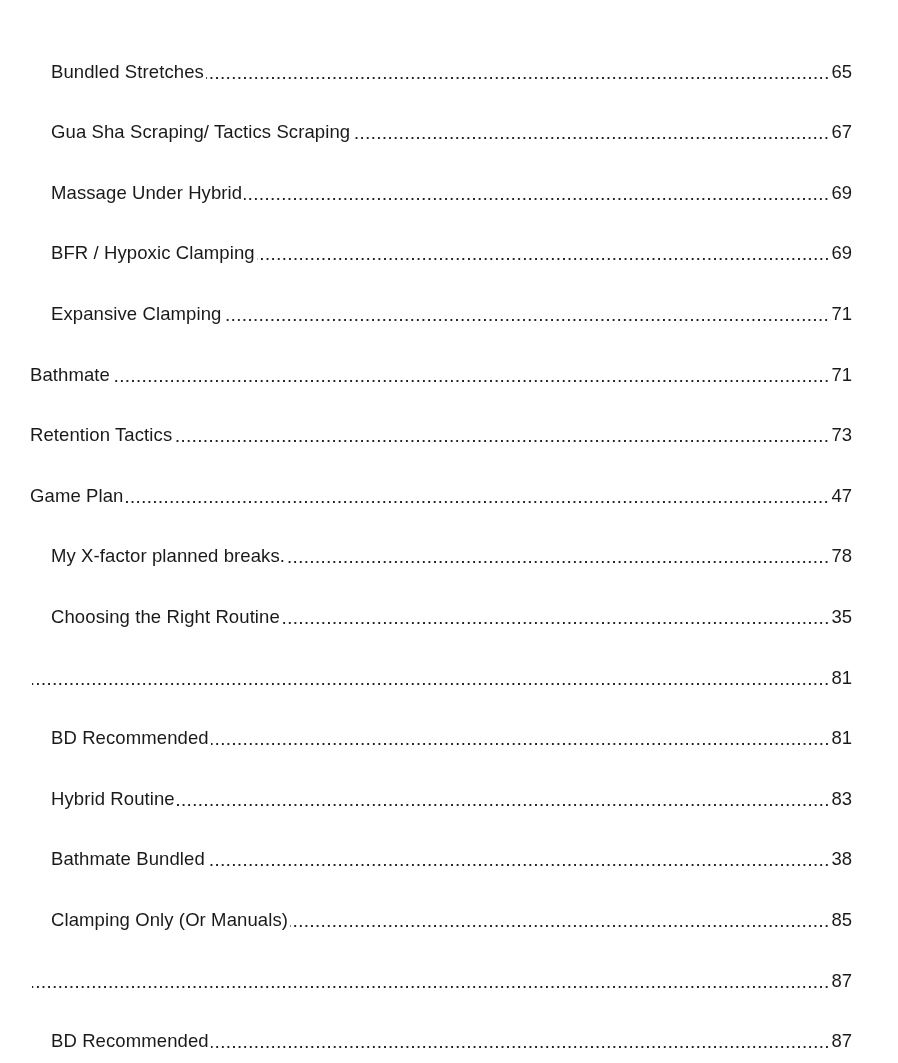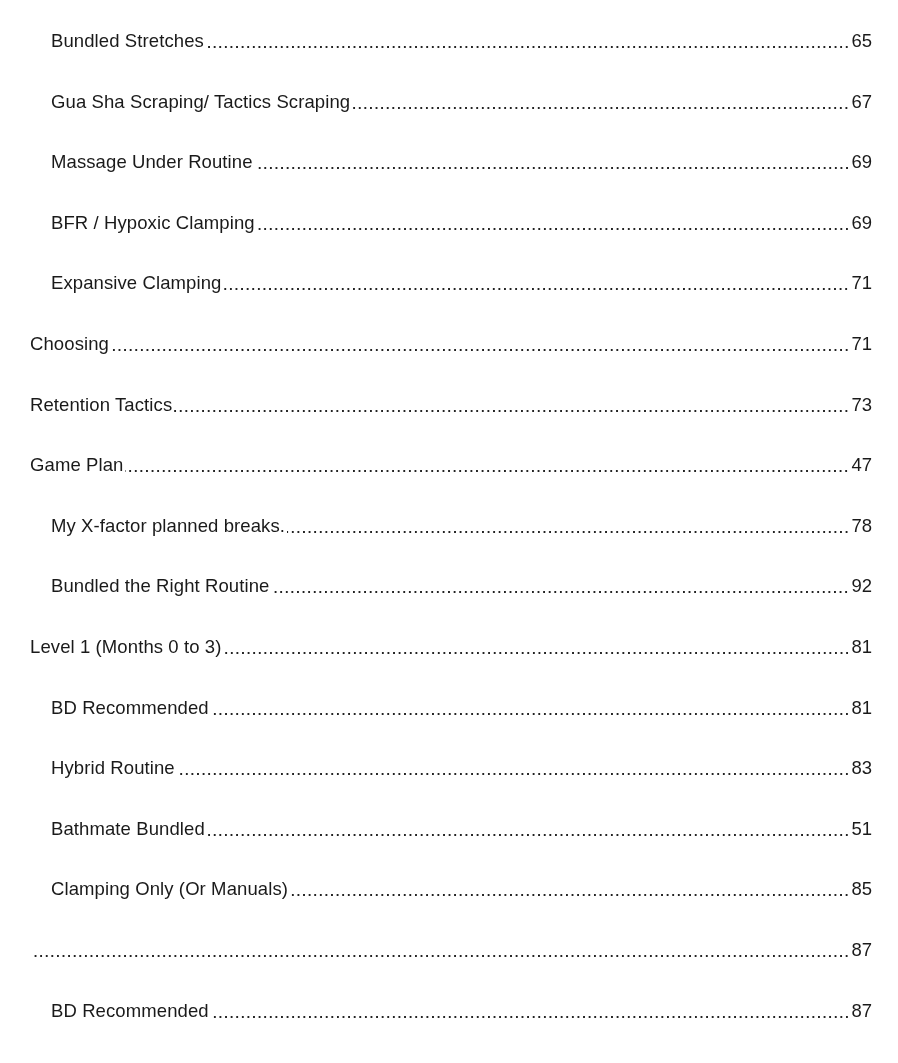--- a/index.html
+++ b/index.html
@@ -17,24 +17,24 @@
     }
     .toc {
       position: absolute;
       left: 0;
       top: 26px;
       width: 898px;
     }
     .toc-entry {
       position: relative;
       display: flex;
-      align-items: flex-start;
+      align-items: flex-end;
       height: 60.6px;
       box-sizing: border-box;
-      padding-right: 26px;
+      padding-right: 46px;
       font-size: 18.5px;
       line-height: 30px;
       cursor: pointer;
     }
     .toc-entry.level-1 { padding-left: 30px; }
     .toc-entry.level-2 { padding-left: 51px; }
     .toc-title {
       white-space: nowrap;
       flex: 0 0 auto;
       letter-spacing: 0.1px;
@@ -73,78 +73,77 @@
     <span class="toc-title">Bundled Stretches</span>
     <span class="toc-leader"></span>
     <span class="toc-page">65</span>
   </div>
   <div class="toc-entry level-2">
     <span class="toc-title">Gua Sha Scraping/ Tactics Scraping</span>
     <span class="toc-leader"></span>
     <span class="toc-page">67</span>
   </div>
   <div class="toc-entry level-2">
-    <span class="toc-title">Massage Under Routine</span>
+    <span class="toc-title">Massage Under Hybrid</span>
     <span class="toc-leader"></span>
     <span class="toc-page">69</span>
   </div>
   <div class="toc-entry level-2">
     <span class="toc-title">BFR / Hypoxic Clamping</span>
     <span class="toc-leader"></span>
     <span class="toc-page">69</span>
   </div>
   <div class="toc-entry level-2">
     <span class="toc-title">Expansive Clamping</span>
     <span class="toc-leader"></span>
     <span class="toc-page">71</span>
   </div>
   <div class="toc-entry level-1">
-    <span class="toc-title">Choosing</span>
+    <span class="toc-title">Bathmate</span>
     <span class="toc-leader"></span>
     <span class="toc-page">71</span>
   </div>
   <div class="toc-entry level-1">
     <span class="toc-title">Retention Tactics</span>
     <span class="toc-leader"></span>
     <span class="toc-page">73</span>
   </div>
   <div class="toc-entry level-1">
     <span class="toc-title">Game Plan</span>
     <span class="toc-leader"></span>
     <span class="toc-page">47</span>
   </div>
   <div class="toc-entry level-2">
     <span class="toc-title">My X-factor planned breaks.</span>
     <span class="toc-leader"></span>
     <span class="toc-page">78</span>
   </div>
   <div class="toc-entry level-2">
-    <span class="toc-title">Bundled the Right Routine</span>
+    <span class="toc-title">Choosing the Right Routine</span>
     <span class="toc-leader"></span>
-    <span class="toc-page">92</span>
+    <span class="toc-page">35</span>
   </div>
   <div class="toc-entry level-1">
-    <span class="toc-title">Level 1 (Months 0 to 3)</span>
     <span class="toc-leader"></span>
     <span class="toc-page">81</span>
   </div>
   <div class="toc-entry level-2">
     <span class="toc-title">BD Recommended</span>
     <span class="toc-leader"></span>
     <span class="toc-page">81</span>
   </div>
   <div class="toc-entry level-2">
     <span class="toc-title">Hybrid Routine</span>
     <span class="toc-leader"></span>
     <span class="toc-page">83</span>
   </div>
   <div class="toc-entry level-2">
     <span class="toc-title">Bathmate Bundled</span>
     <span class="toc-leader"></span>
-    <span class="toc-page">51</span>
+    <span class="toc-page">38</span>
   </div>
   <div class="toc-entry level-2">
     <span class="toc-title">Clamping Only (Or Manuals)</span>
     <span class="toc-leader"></span>
     <span class="toc-page">85</span>
   </div>
   <div class="toc-entry level-1">
     <span class="toc-leader"></span>
     <span class="toc-page">87</span>
   </div>

